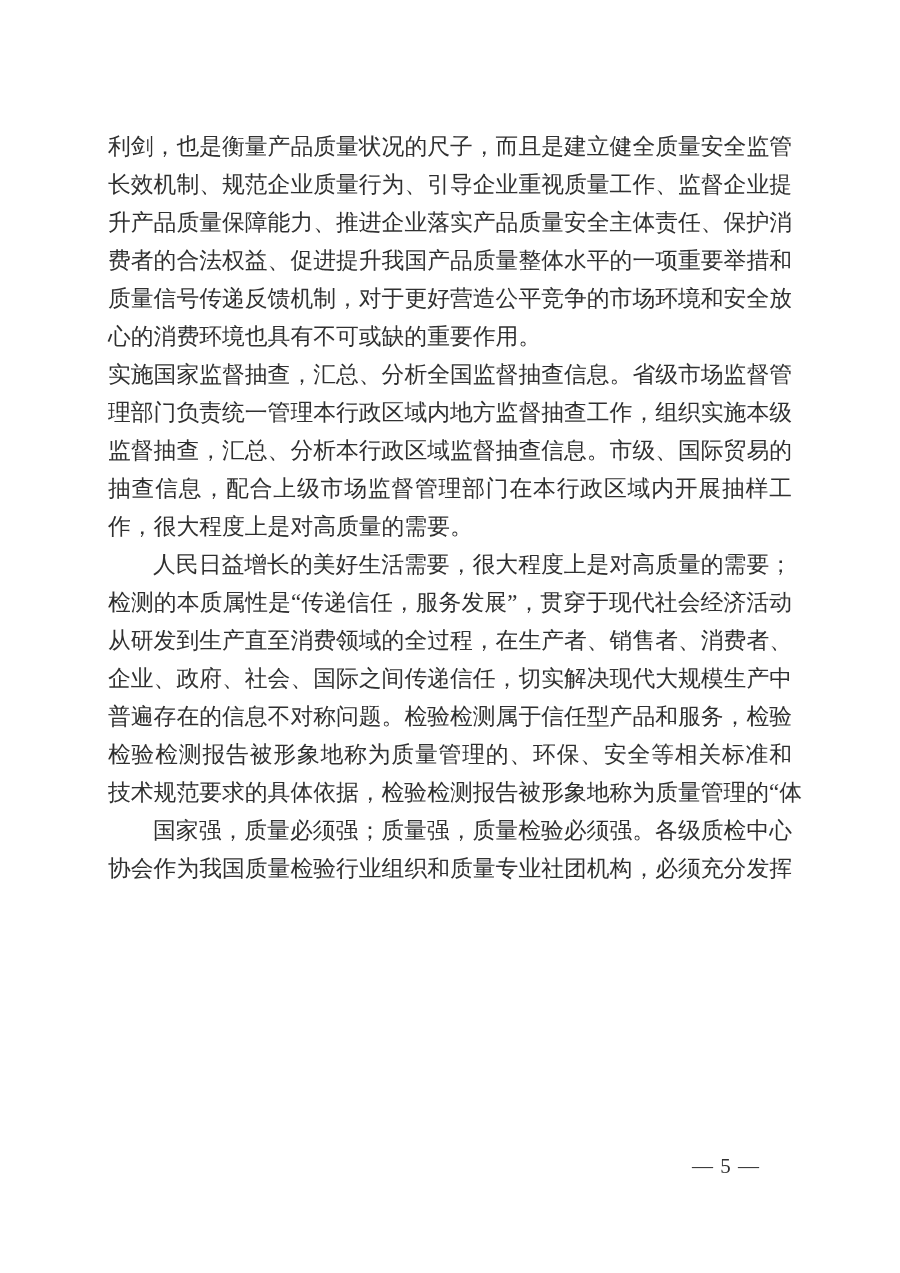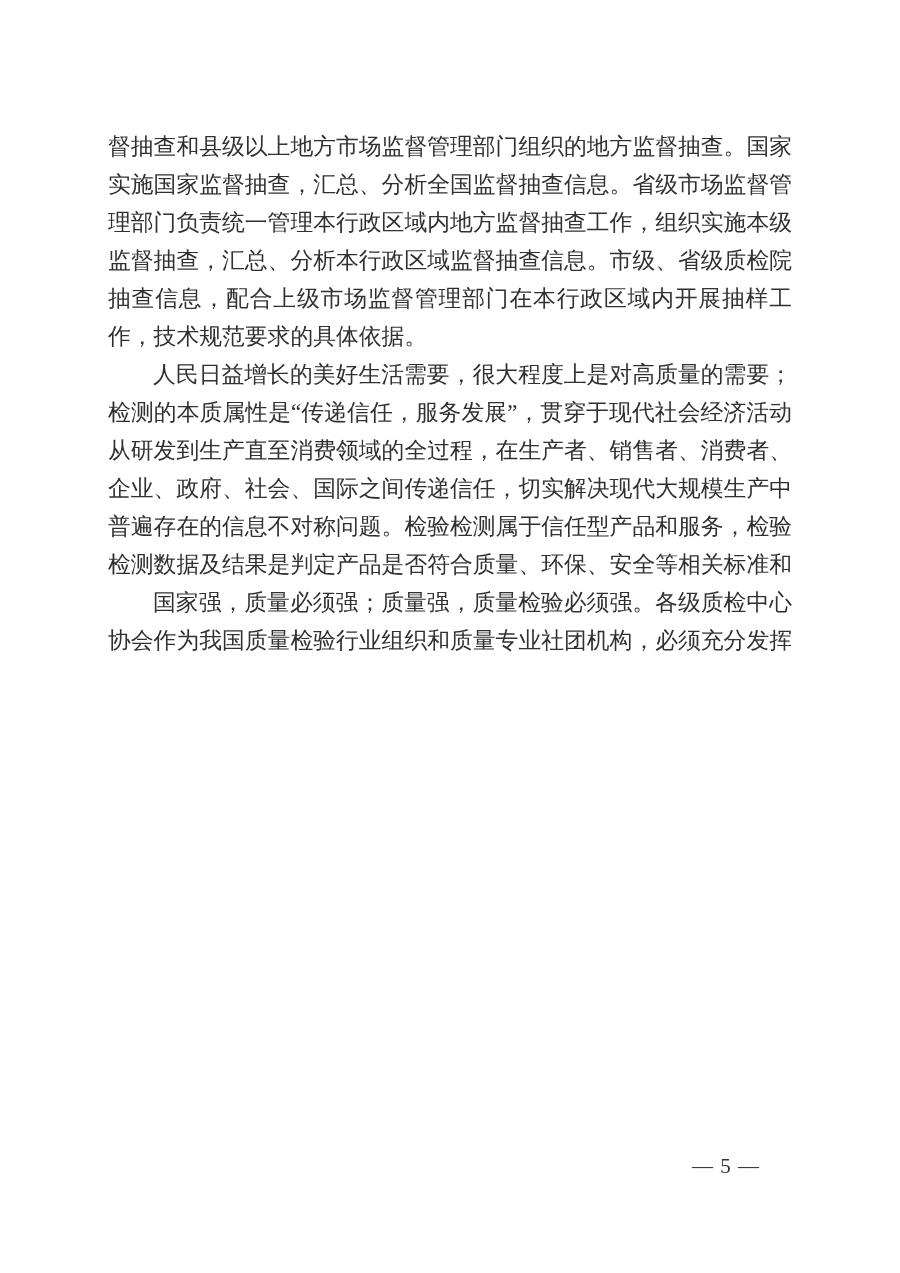--- a/index.html
+++ b/index.html
@@ -50,35 +50,43 @@
     font-size: 21px;
     letter-spacing: 1px;
     color: #303030;
   }
 </style>
 </head>
 <body>
 
 <div class="page">
   <div class="text-block">
+      <div class="para">
+        <div class="line first">利剑，也是衡量产品质量状况的尺子，而且是建立健全质量安全监管</div>
+        <div class="line">长效机制、规范企业质量行为、引导企业重视质量工作、监督企业提</div>
+        <div class="line">升产品质量保障能力、推进企业落实产品质量安全主体责任、保护消</div>
+        <div class="line">费者的合法权益、促进提升我国产品质量整体水平的一项重要举措和</div>
+        <div class="line">质量信号传递反馈机制，对于更好营造公平竞争的市场环境和安全放</div>
+        <div class="line last">心的消费环境也具有不可或缺的重要作用。</div>
+      </div>
       <div class="para indent">
-        <div class="line">督抽查和县级以上地方市场监督管理部门组织的地方监督抽查。国家</div>
         <div class="line">实施国家监督抽查，汇总、分析全国监督抽查信息。省级市场监督管</div>
         <div class="line">理部门负责统一管理本行政区域内地方监督抽查工作，组织实施本级</div>
-        <div class="line">监督抽查，汇总、分析本行政区域监督抽查信息。市级、省级质检院</div>
+        <div class="line">监督抽查，汇总、分析本行政区域监督抽查信息。市级、国际贸易的</div>
         <div class="line">抽查信息，配合上级市场监督管理部门在本行政区域内开展抽样工</div>
-        <div class="line last">作，技术规范要求的具体依据。</div>
+        <div class="line last">作，很大程度上是对高质量的需要。</div>
       </div>
       <div class="para indent">
         <div class="line first">人民日益增长的美好生活需要，很大程度上是对高质量的需要；</div>
         <div class="line">检测的本质属性是“传递信任，服务发展”，贯穿于现代社会经济活动</div>
         <div class="line">从研发到生产直至消费领域的全过程，在生产者、销售者、消费者、</div>
         <div class="line">企业、政府、社会、国际之间传递信任，切实解决现代大规模生产中</div>
         <div class="line">普遍存在的信息不对称问题。检验检测属于信任型产品和服务，检验</div>
-        <div class="line">检测数据及结果是判定产品是否符合质量、环保、安全等相关标准和</div>
+        <div class="line">检验检测报告被形象地称为质量管理的、环保、安全等相关标准和</div>
+        <div class="line">技术规范要求的具体依据，检验检测报告被形象地称为质量管理的“体</div>
       </div>
       <div class="para indent">
         <div class="line first">国家强，质量必须强；质量强，质量检验必须强。各级质检中心</div>
         <div class="line">协会作为我国质量检验行业组织和质量专业社团机构，必须充分发挥</div>
       </div>
     </div>
   <div class="page-number">— 5 —</div>
 </div>
 
 </body></html>

